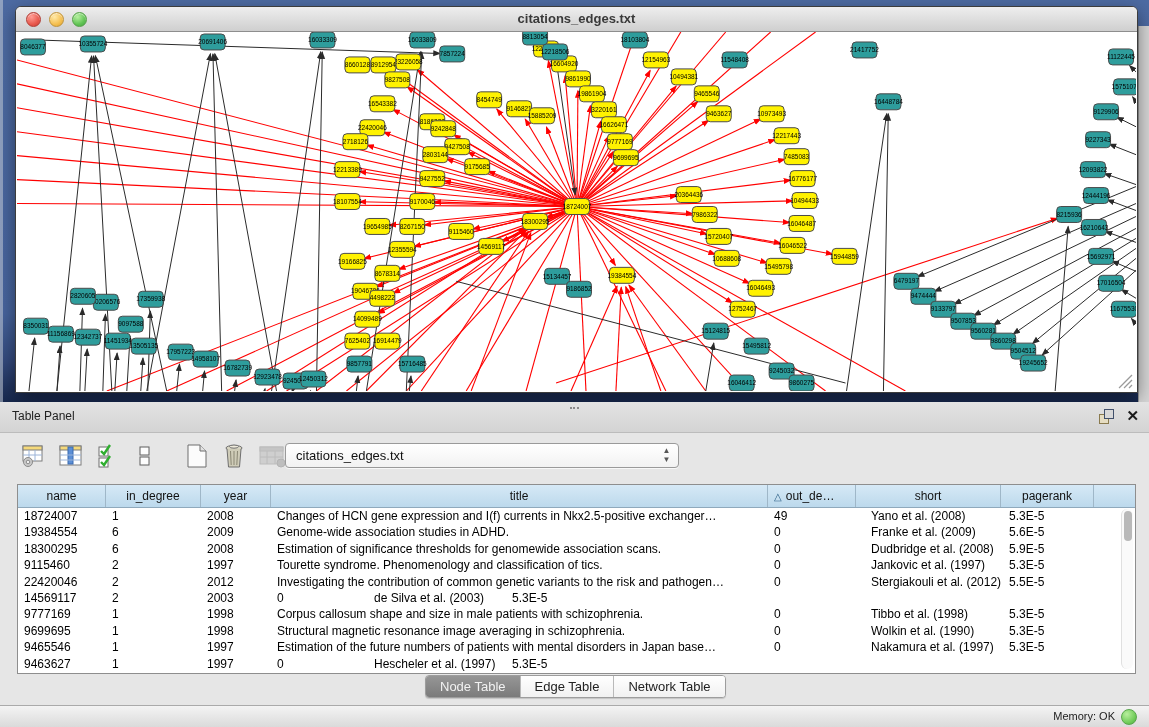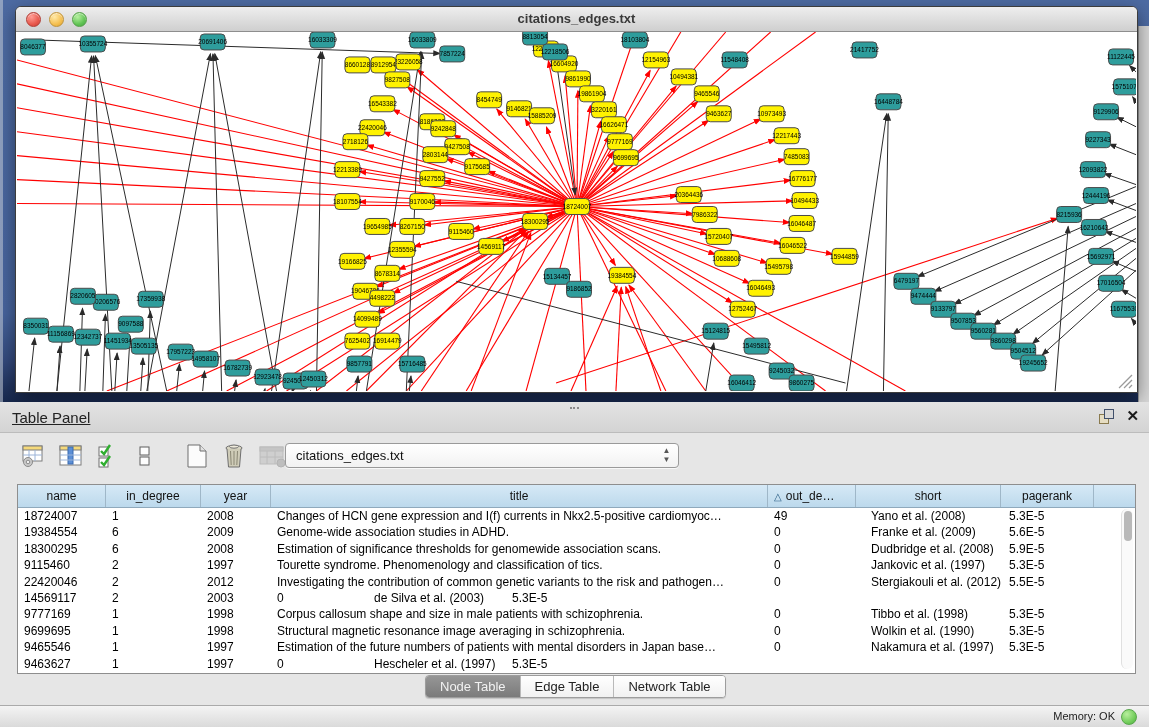--- a/index.html
+++ b/index.html
@@ -25,21 +25,21 @@
   .tl.yellow{background:radial-gradient(circle at 35% 30%,#ffe9a8,#f5bf4f 60%,#d99e2b);border:1px solid #c09339;}
   .tl.green{background:radial-gradient(circle at 35% 30%,#b6f0a0,#61c454 60%,#3fa042);border:1px solid #53a045;}
   .win-title{position:absolute;left:0;right:0;top:4px;text-align:center;
     font-size:13px;font-weight:bold;color:#3a3a3a;}
   .canvas{position:absolute;left:1px;top:25px;right:1px;bottom:1px;background:#fff;overflow:hidden;}
   .canvas svg{display:block;width:100%;height:100%;}
 
   
   .panel-header{position:absolute;left:0;top:402px;width:1149px;height:30px;
     background:linear-gradient(#e3e3e3,#d4d4d4);border-bottom:1px solid #bcbcbc;}
-  .panel-title{position:absolute;left:12px;top:7px;font-size:15px;color:#222;text-decoration:underline;}
+  .panel-title{position:absolute;left:12px;top:7px;font-size:12px;color:#222;}
   .panel-header-icons{position:absolute;right:10px;top:6px;display:flex;gap:12px;align-items:center;}
   .float-ic{width:16px;height:16px;position:relative;}
   .float-ic .sq1{position:absolute;left:1px;top:6px;width:8px;height:8px;border:1px solid #8a7a4e;background:#e6ddc2;}
   .float-ic .sq2{position:absolute;left:6px;top:1px;width:8px;height:8px;border:1px solid #41506b;background:#d8d8d8;}
   .close-ic{font-size:15px;font-weight:bold;color:#1a1a1a;line-height:16px;cursor:default;}
   .splitter-dot{position:absolute;left:570px;top:0px;width:9px;height:5px;
     border-bottom:2px dotted #8a8a8a;}
 
   
   .panel-body{position:absolute;left:0;top:433px;width:1149px;height:272px;background:#e6e6e6;}
@@ -846,21 +846,21 @@
         </div>
         <div class="th" style="width: 93px;">
           <span>pagerank</span>
         </div>
       </div>
     <div class="tbody" id="tbody">
         <div class="trow">
           <div class="td" style="width: 88px; padding-left: 6px;">18724007</div>
           <div class="td" style="width: 95px; padding-left: 6px;">1</div>
           <div class="td" style="width: 70px; padding-left: 6px;">2008</div>
-          <div class="td" style="width: 497px; padding-left: 6px;">Changes of HCN gene expression and I(f) currents in Nkx2.5-positive cardiomyoc…</div>
+          <div class="td" style="width: 497px; padding-left: 6px;">Changes of HCN gene expression and I(f) currents in Nkx2.5-positive exchanger…</div>
           <div class="td" style="width: 88px; padding-left: 6px;">49</div>
           <div class="td" style="width: 145px; padding-left: 15px;">Yano et al. (2008)</div>
           <div class="td" style="width: 93px; padding-left: 8px;">5.3E-5</div>
         </div>
         <div class="trow">
           <div class="td" style="width: 88px; padding-left: 6px;">19384554</div>
           <div class="td" style="width: 95px; padding-left: 6px;">6</div>
           <div class="td" style="width: 70px; padding-left: 6px;">2009</div>
           <div class="td" style="width: 497px; padding-left: 6px;">Genome-wide association studies in ADHD.</div>
           <div class="td" style="width: 88px; padding-left: 6px;">0</div>

